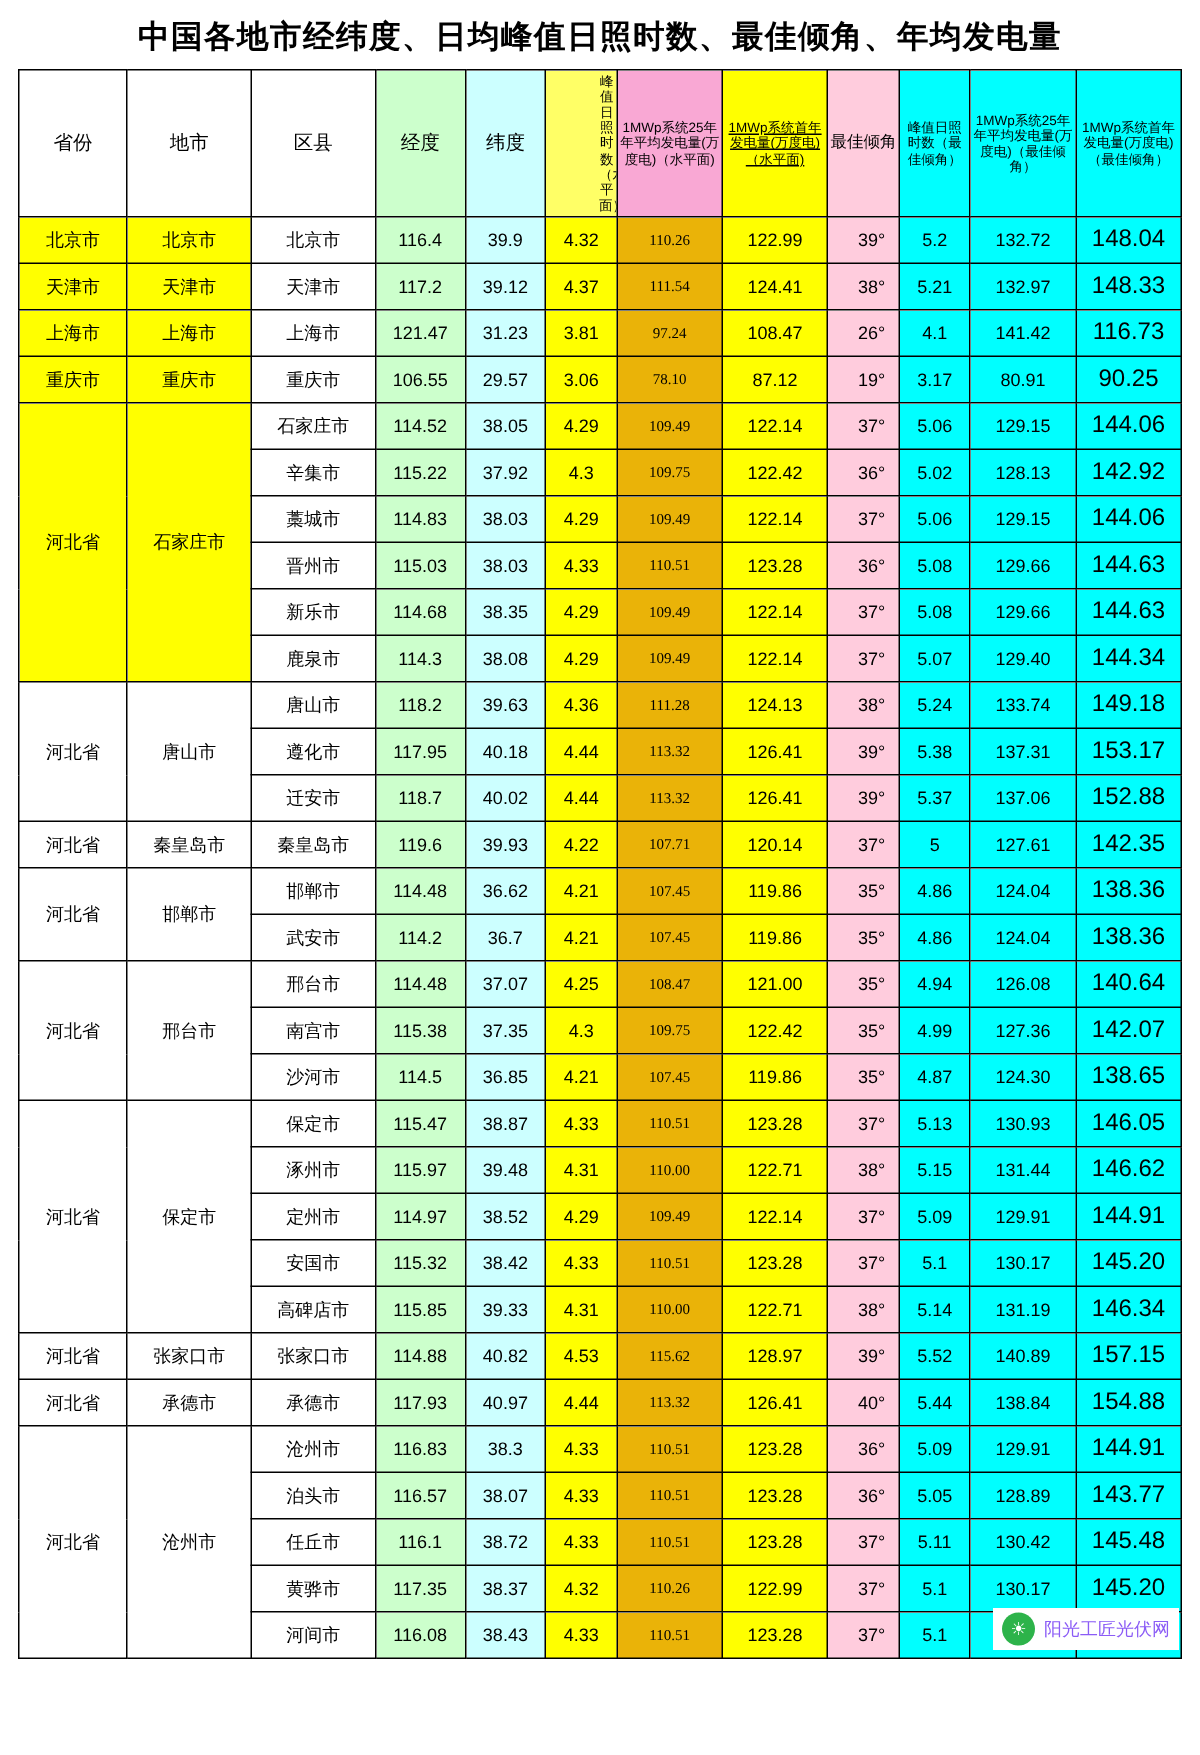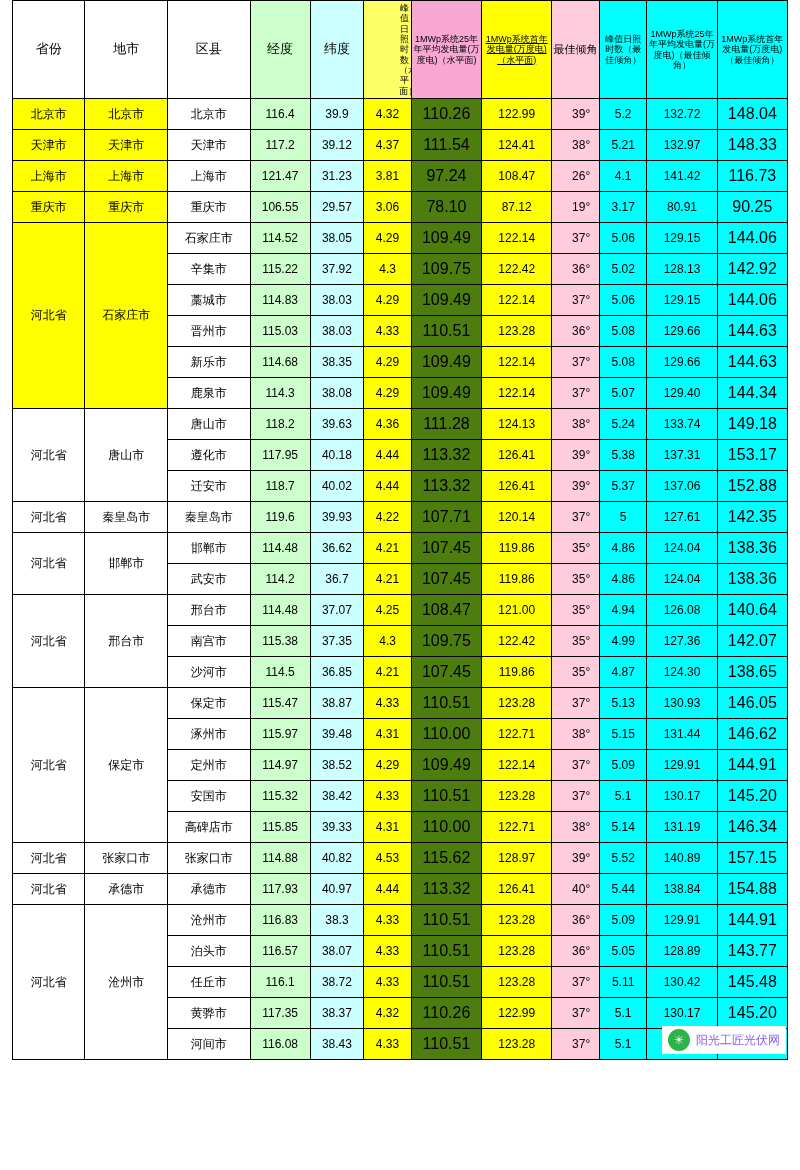--- a/index.html
+++ b/index.html
@@ -51,21 +51,21 @@
   .h-tpeak{background:#00ffff;font-size:9px;}
   .h-t25{background:#00ffff;font-size:9px;}
   .h-t1{background:#00ffff;font-size:9px;}
 
   td.prov{font-size:12px;}
   td.city{font-size:12px;}
   td.county{font-size:12px;}
   td.lng{background:#ccffcc;font-size:12px;}
   td.lat{background:#ccffff;font-size:12px;}
   td.peak{background:#ffff00;font-size:12px;}
-  td.y25{background:#4d7c0f;font-size:16px;}
+  td.y25{background:#eab308;font-size:10px;font-family:Liberation Serif, serif;}
   td.y1{background:#ffff00;font-size:12px;}
   td.angle{background:#ffccdd;font-size:12px;padding-left:11px;}
   td.tpeak{background:#00ffff;font-size:12px;}
   td.t25{background:#00ffff;font-size:12px;}
   td.t1{background:#00ffff;font-size:16px;}
 
   td.hl{background:#ffff00;font-weight:400;}
 
   
   col.c0{width:70px}
@@ -98,20 +98,21 @@
     display:flex;align-items:center;justify-content:center;
     color:#fff;font-size:12px;
   }
   .wm-text{font-size:12px;color:#8b5cf6;}
 </style>
 </head>
 <body>
 
 <div class="page">
 
+  <div class="title">中国各地市经纬度、日均峰值日照时数、最佳倾角、年均发电量</div>
 
   <table>
     <colgroup>
       <col class="c0">
         <col class="c1">
         <col class="c2">
         <col class="c3">
         <col class="c4">
         <col class="c5">
       <col class="c6">

